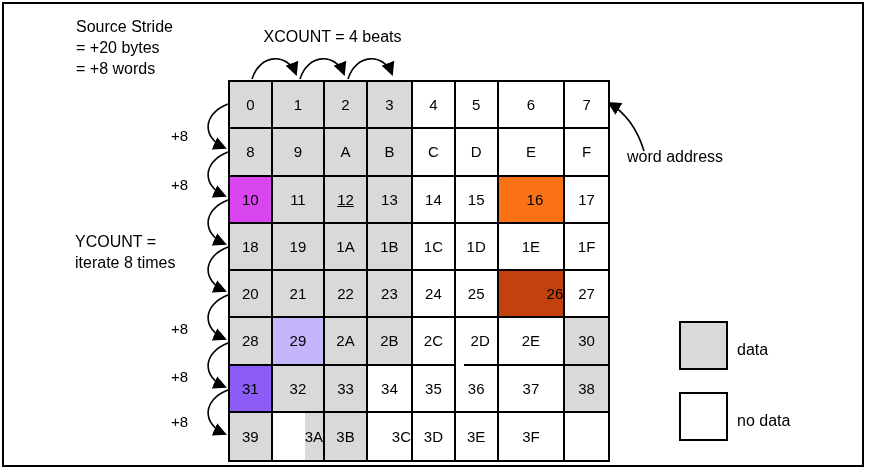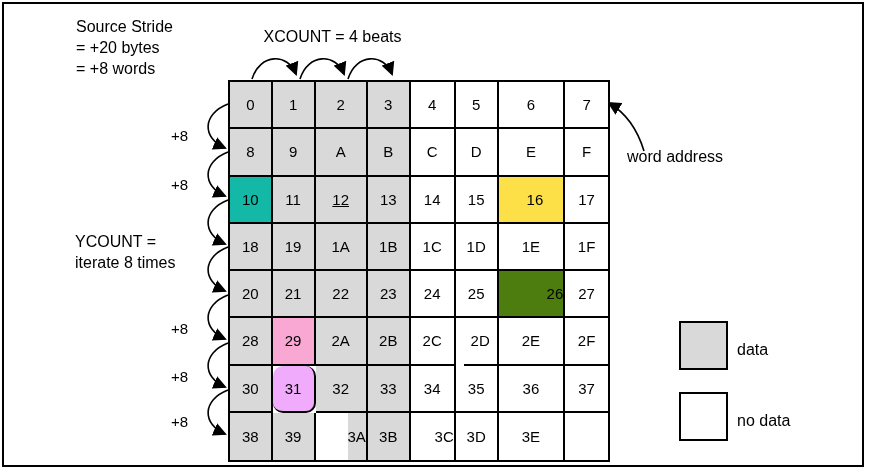--- a/index.html
+++ b/index.html
@@ -148,67 +148,67 @@
       <div class="cell" style="background: rgb(255, 255, 255);">6</div>
       <div class="cell" style="background: rgb(255, 255, 255);">7</div>
       <div class="cell" style="background: rgb(217, 217, 217);">8</div>
       <div class="cell" style="background: rgb(217, 217, 217);">9</div>
       <div class="cell" style="background: rgb(217, 217, 217);">A</div>
       <div class="cell" style="background: rgb(217, 217, 217);">B</div>
       <div class="cell" style="background: rgb(255, 255, 255);">C</div>
       <div class="cell" style="background: rgb(255, 255, 255);">D</div>
       <div class="cell" style="background: rgb(255, 255, 255);">E</div>
       <div class="cell" style="background: rgb(255, 255, 255);">F</div>
-      <div class="cell" style="background: #14b8a6;">10</div>
+      <div class="cell" style="background: #d946ef;">10</div>
       <div class="cell" style="background: rgb(217, 217, 217);">11</div>
       <div class="cell" style="background: rgb(217, 217, 217); text-decoration: underline;">12</div>
       <div class="cell" style="background: rgb(217, 217, 217);">13</div>
       <div class="cell" style="background: rgb(255, 255, 255);">14</div>
       <div class="cell" style="background: rgb(255, 255, 255);">15</div>
-      <div class="cell" style="background: #fde047; padding-left: 8px;">16</div>
+      <div class="cell" style="background: #f97316; padding-left: 8px;">16</div>
       <div class="cell" style="background: rgb(255, 255, 255);">17</div>
       <div class="cell" style="background: rgb(217, 217, 217);">18</div>
       <div class="cell" style="background: rgb(217, 217, 217);">19</div>
       <div class="cell" style="background: rgb(217, 217, 217);">1A</div>
       <div class="cell" style="background: rgb(217, 217, 217);">1B</div>
       <div class="cell" style="background: rgb(255, 255, 255);">1C</div>
       <div class="cell" style="background: rgb(255, 255, 255);">1D</div>
       <div class="cell" style="background: rgb(255, 255, 255);">1E</div>
       <div class="cell" style="background: rgb(255, 255, 255);">1F</div>
       <div class="cell" style="background: rgb(217, 217, 217);">20</div>
       <div class="cell" style="background: rgb(217, 217, 217);">21</div>
       <div class="cell" style="background: rgb(217, 217, 217);">22</div>
       <div class="cell" style="background: rgb(217, 217, 217);">23</div>
       <div class="cell" style="background: rgb(255, 255, 255);">24</div>
       <div class="cell" style="background: rgb(255, 255, 255);">25</div>
-      <div class="cell" style="background: #4d7c0f; padding-left: 48px;">26</div>
+      <div class="cell" style="background: #c2410c; padding-left: 48px;">26</div>
       <div class="cell" style="background: rgb(255, 255, 255);">27</div>
       <div class="cell" style="background: rgb(217, 217, 217);">28</div>
-      <div class="cell" style="background: #f9a8d4;">29</div>
+      <div class="cell" style="background: #c4b5fd;">29</div>
       <div class="cell" style="background: rgb(217, 217, 217);">2A</div>
       <div class="cell" style="background: rgb(217, 217, 217);">2B</div>
       <div class="cell" style="background: rgb(255, 255, 255);">2C</div>
       <div class="cell" style="background: rgb(255, 255, 255); margin-left: 8px;">2D</div>
       <div class="cell" style="background: rgb(255, 255, 255); text-align: center;">2E</div>
-      <div class="cell" style="background: rgb(255, 255, 255);">2F</div>
       <div class="cell" style="background: rgb(217, 217, 217);">30</div>
-      <div class="cell" style="background: #f0abfc; border-radius: 10px;">31</div>
+      <div class="cell" style="background: #8b5cf6;">31</div>
       <div class="cell" style="background: rgb(217, 217, 217);">32</div>
       <div class="cell" style="background: rgb(217, 217, 217);">33</div>
       <div class="cell" style="background: rgb(255, 255, 255);">34</div>
       <div class="cell" style="background: rgb(255, 255, 255);">35</div>
       <div class="cell" style="background: rgb(255, 255, 255);">36</div>
       <div class="cell" style="background: rgb(255, 255, 255);">37</div>
       <div class="cell" style="background: rgb(217, 217, 217);">38</div>
       <div class="cell" style="background: rgb(217, 217, 217);">39</div>
       <div class="cell" style="background: rgb(217, 217, 217); margin-left: 32px;">3A</div>
       <div class="cell" style="background: rgb(217, 217, 217);">3B</div>
       <div class="cell" style="background: rgb(255, 255, 255); padding-left: 24px;">3C</div>
       <div class="cell" style="background: rgb(255, 255, 255);">3D</div>
       <div class="cell" style="background: rgb(255, 255, 255);">3E</div>
+      <div class="cell" style="background: rgb(255, 255, 255);">3F</div>
     </div>
 
   <div class="txt word-address">word address</div>
 
   <div class="legend-item first">
     <div class="swatch" style="background: rgb(217, 217, 217);"></div>
     <div class="legend-label">data</div>
   </div>
   <div class="legend-item second">
     <div class="swatch" style="background: rgb(255, 255, 255);"></div>

